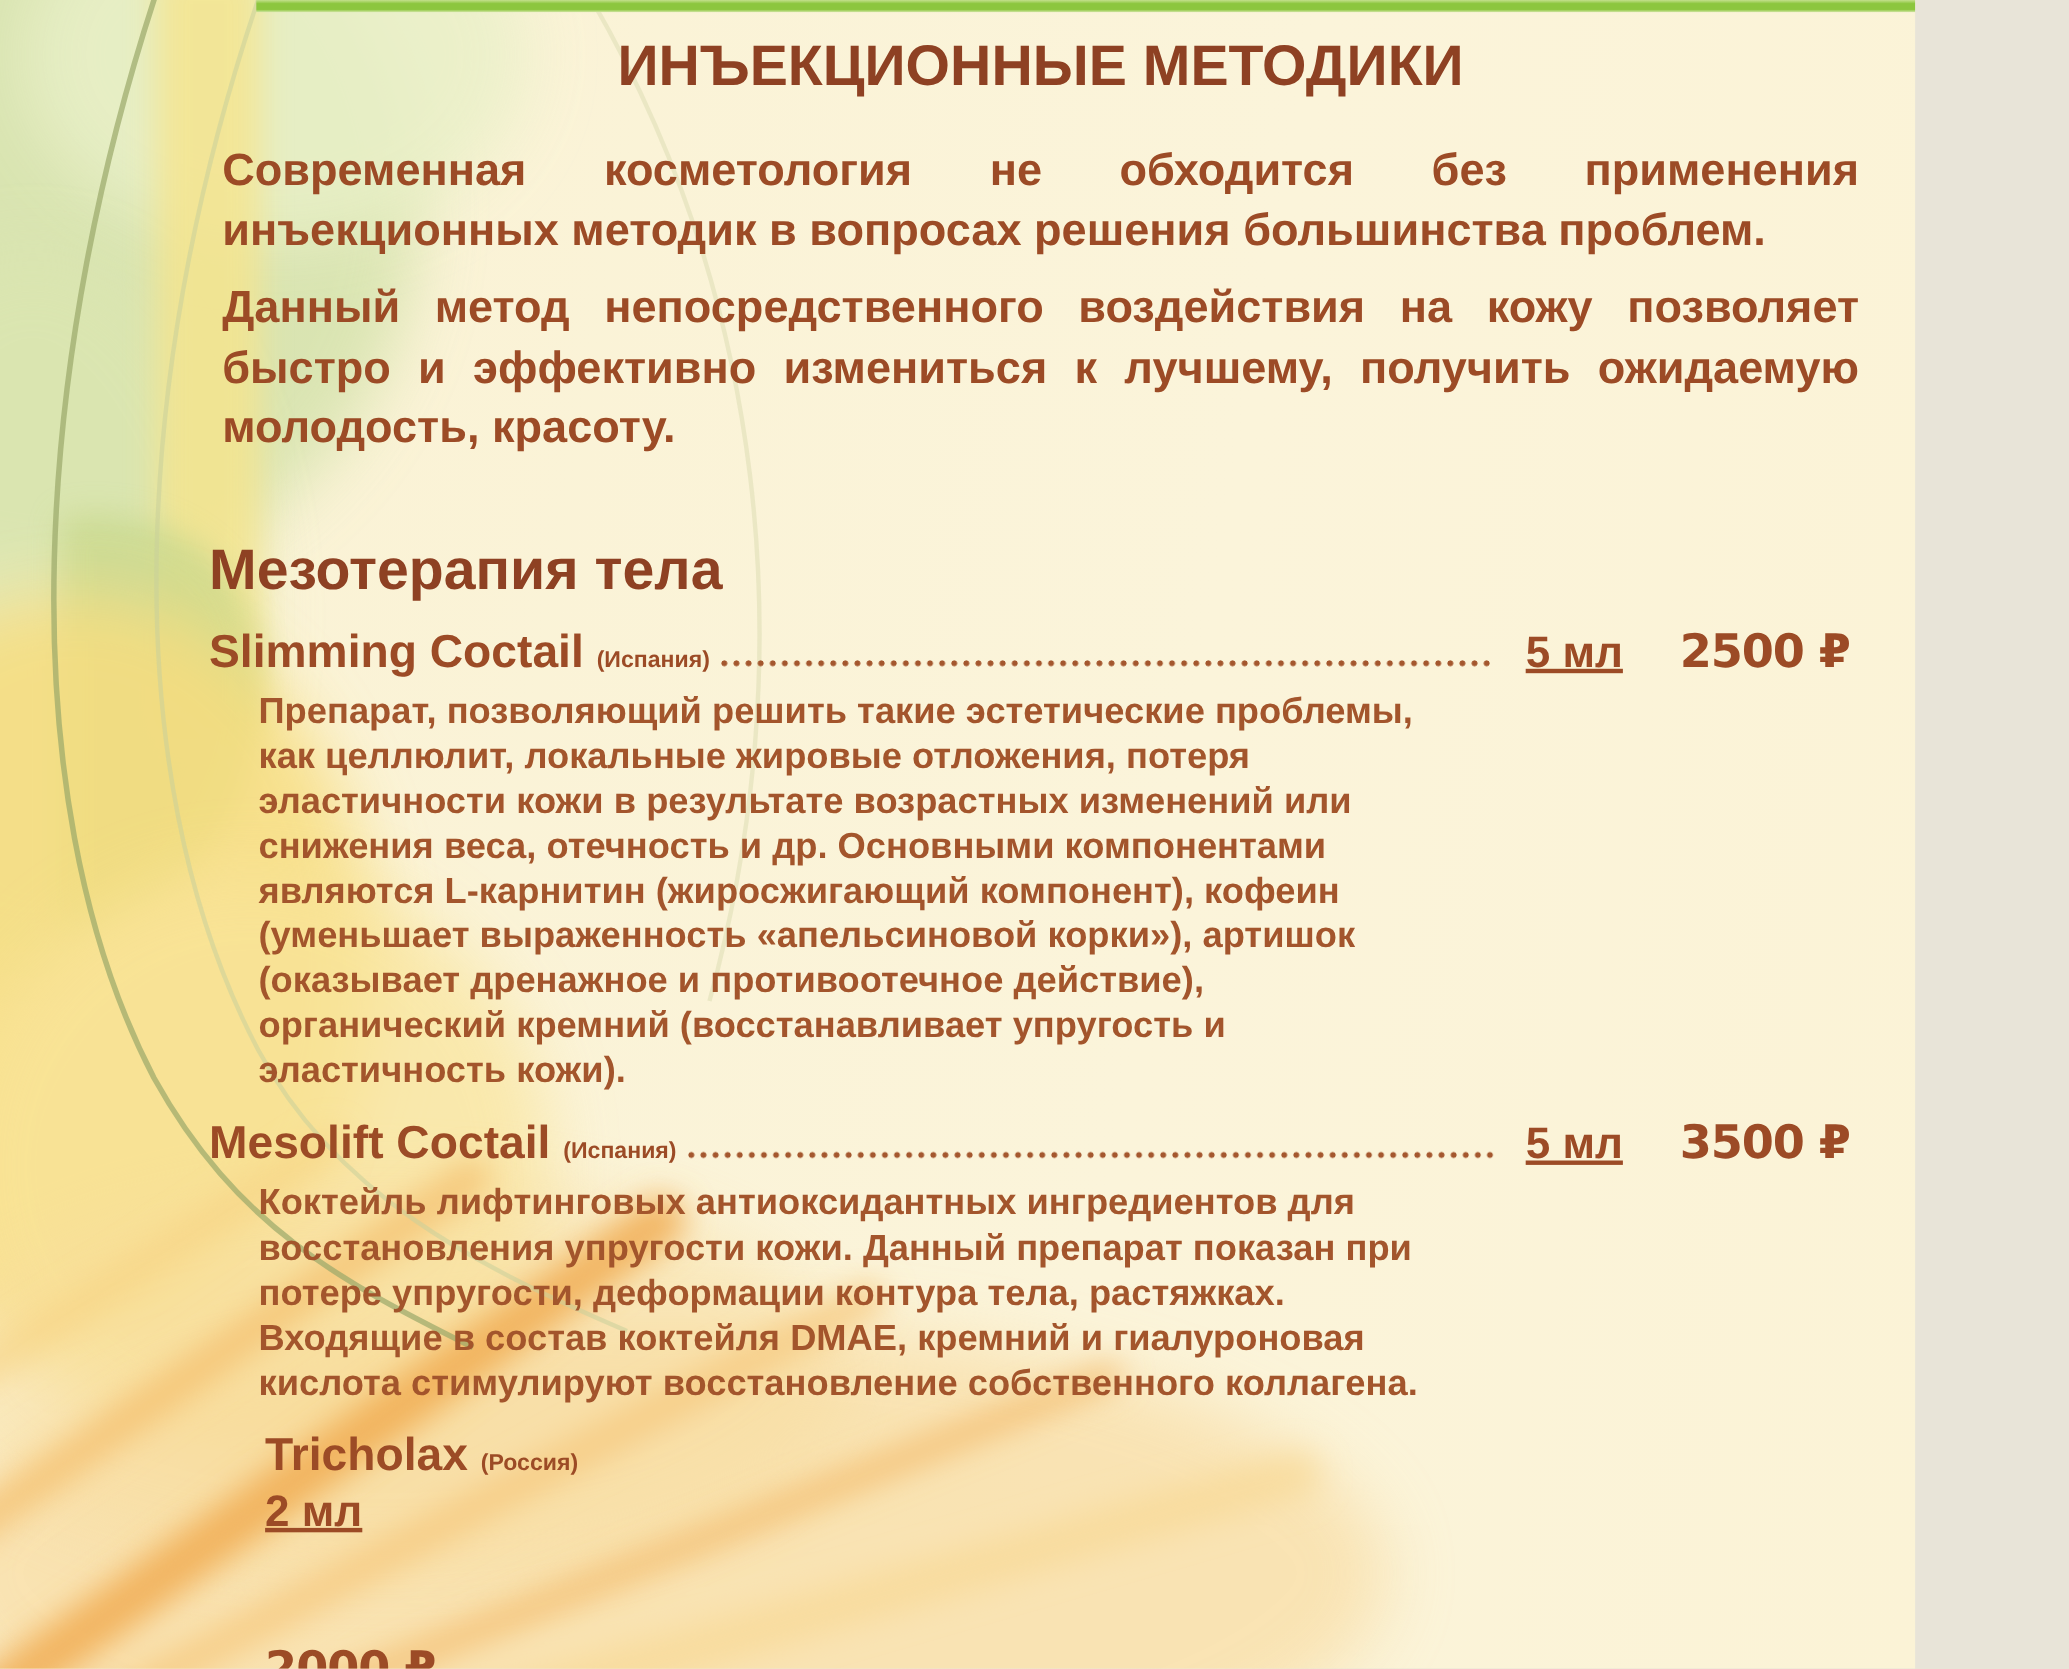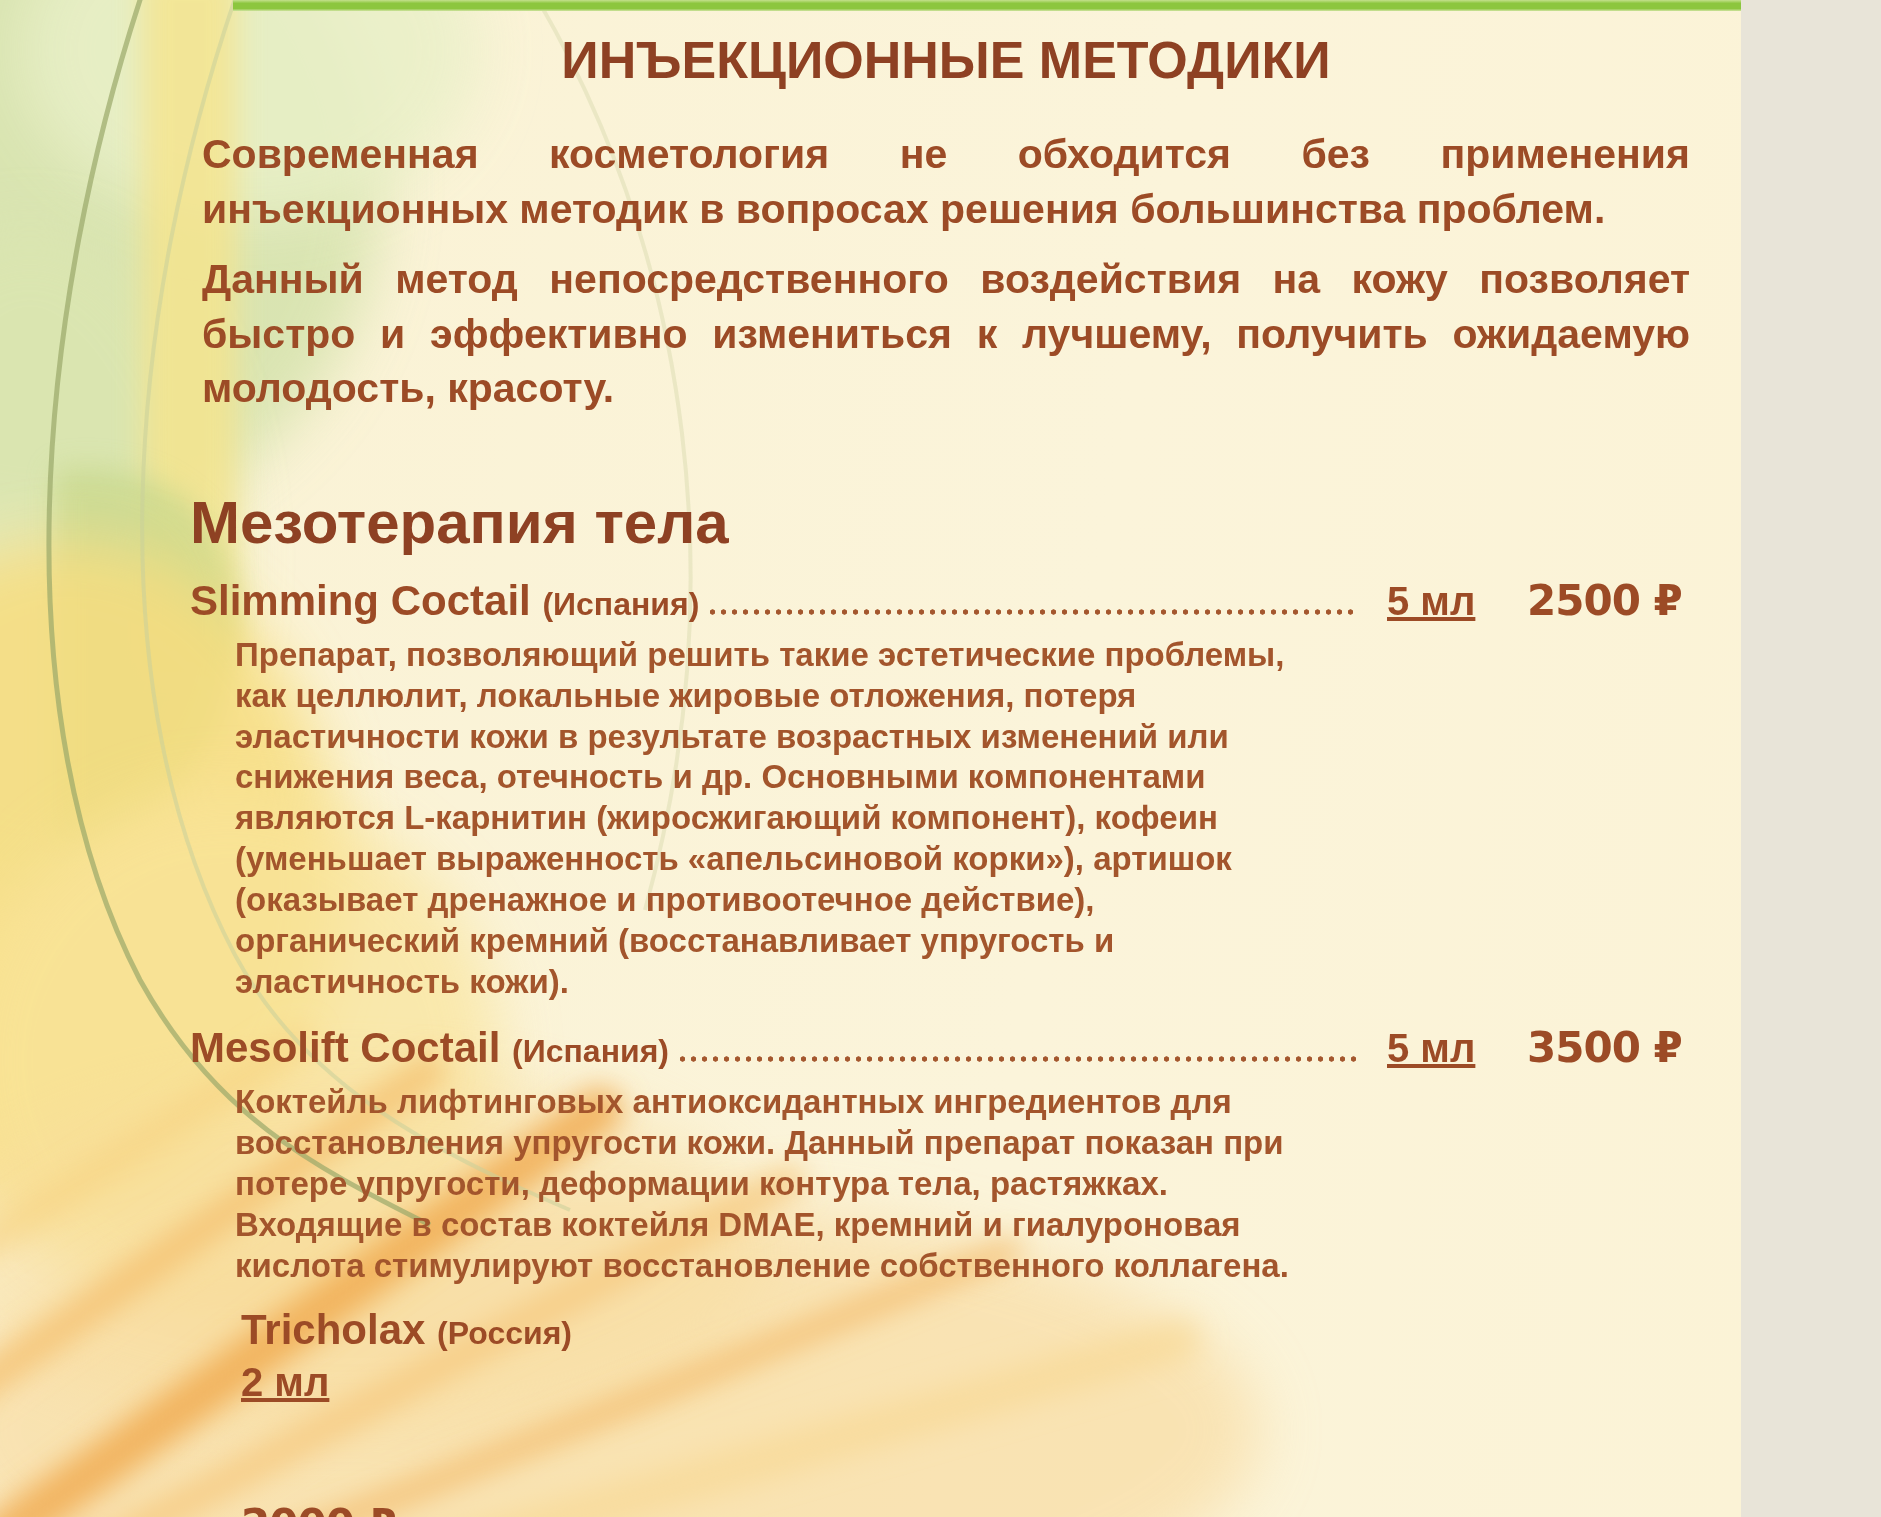--- a/index.html
+++ b/index.html
@@ -45,37 +45,37 @@
     text-align: justify;
     font-size: 41px;
     font-weight: 700;
     line-height: 1.33;
     color: var(--text-brown, #9c4b26);
   }
   .intro-1 { margin-top: 38px; }
   .intro-2 { margin-top: 16px; }
   .section-heading {
     margin: 0;
-    font-size: 60px;
+    font-size: 52px;
     font-weight: 700;
     color: var(--heading-brown, #8e4123);
     line-height: 1.1;
   }
   .section-1 .section-heading { margin-top: 74px; }
   .section-2 .section-heading { margin-top: 112px; }
   .price-row {
     display: flex;
     align-items: baseline;
     margin-top: 20px;
     color: var(--text-brown, #9c4b26);
     font-weight: 700;
   }
   .price-row.indented { padding-left: 43px; flex-direction: column; }
   .product-name { font-size: 42px; white-space: nowrap; }
-  .product-origin { font-size: 32px; }
+  .product-origin { font-size: 21px; }
   .leader-dots {
     flex: 1 1 auto;
     height: 6px;
     margin: 0 28px 0 8px;
     background-image: radial-gradient(circle, #a4572e 2.4px, rgba(0,0,0,0) 2.9px);
     background-size: 11px 6px;
     background-repeat: repeat-x;
     background-position: left bottom;
   }
   .product-volume {

